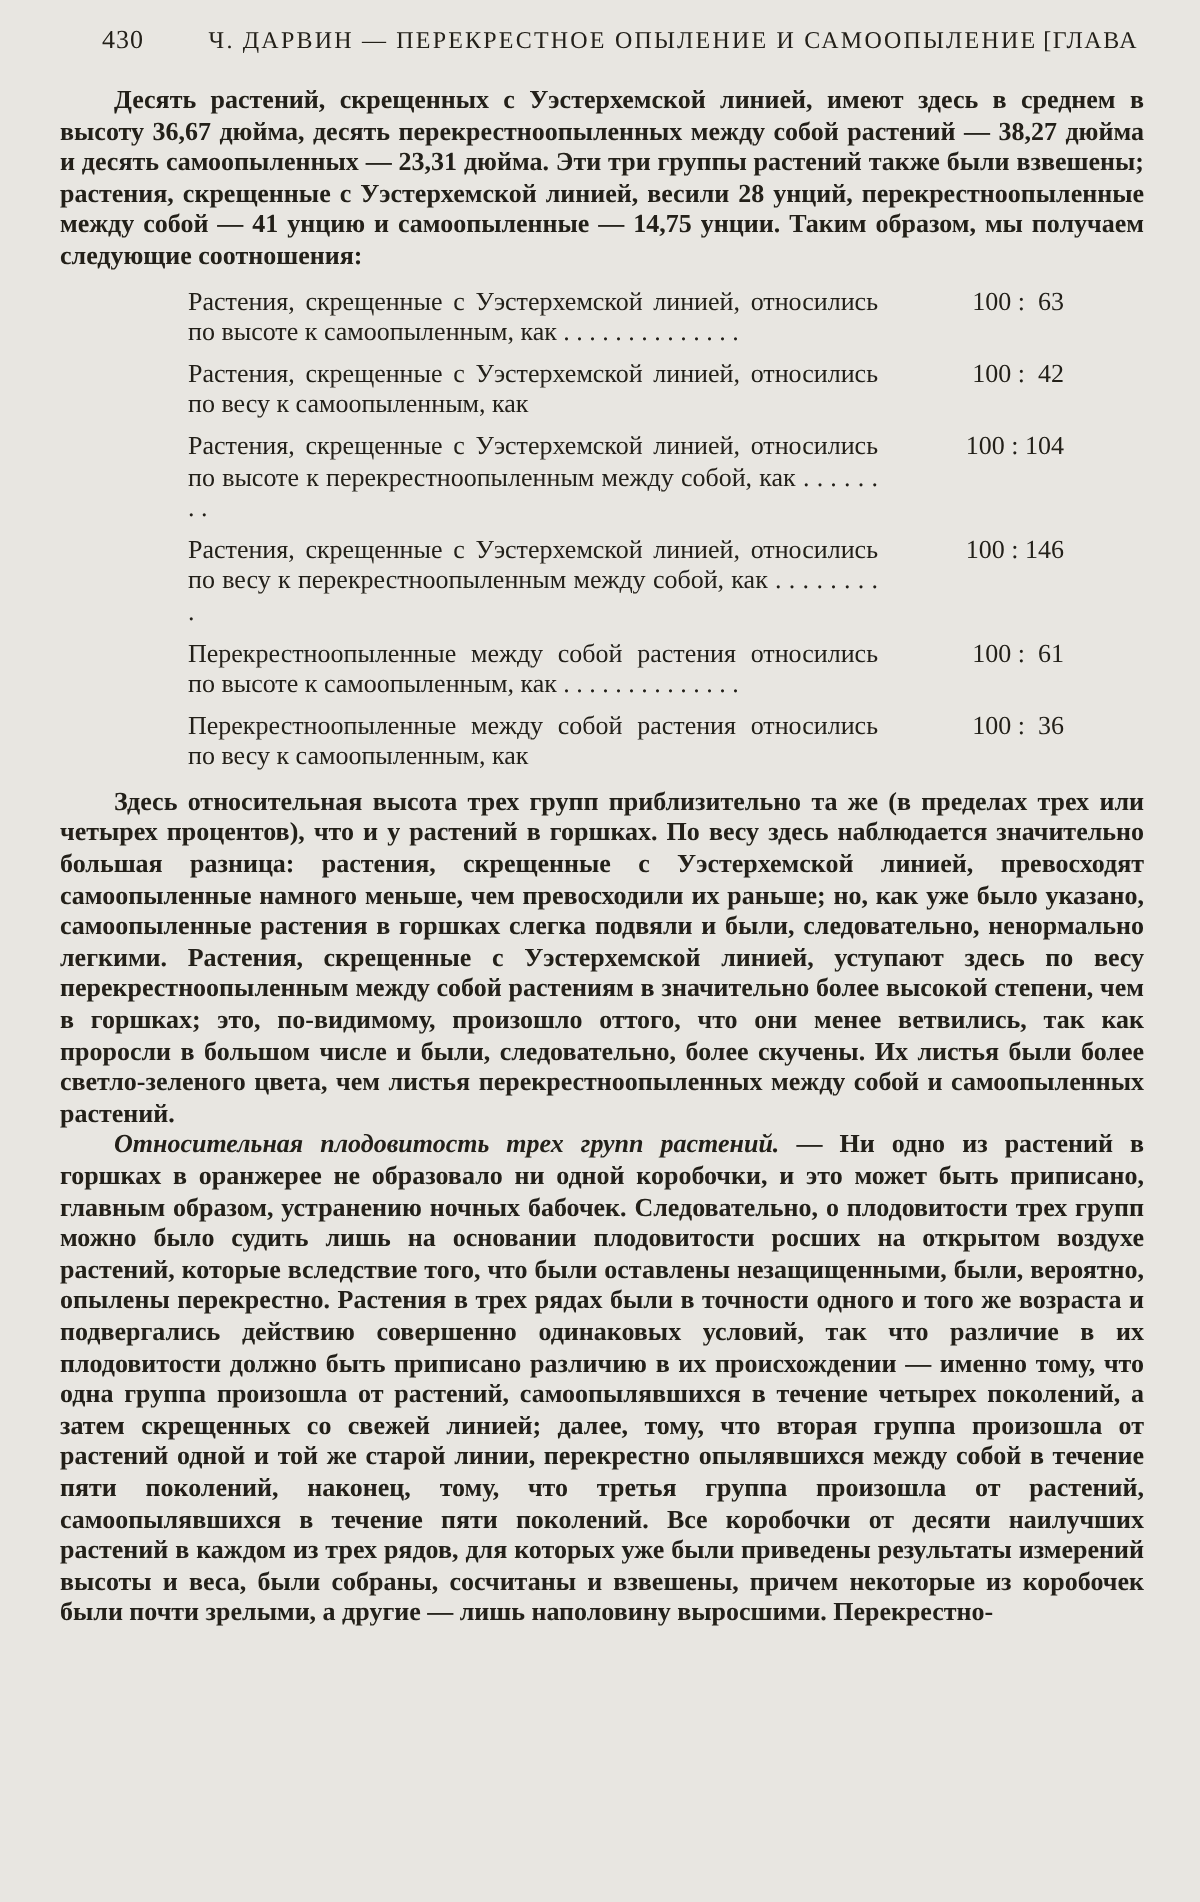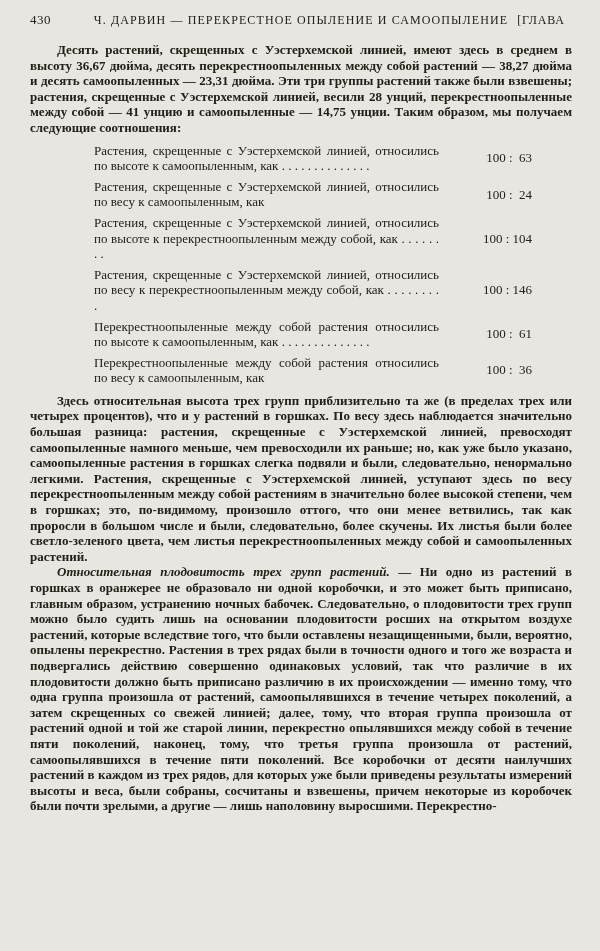--- a/index.html
+++ b/index.html
@@ -20,20 +20,21 @@
     box-sizing: border-box;
     padding: 13px 28px 10px 30px;
     overflow: hidden;
   }
   .page-header {
     display: flex;
     align-items: baseline;
     margin-bottom: 15px;
     font-size: 12px;
     line-height: 14px;
+    margin-left: 21px;
   }
   .page-number {
     width: 62px;
     font-size: 13px;
     letter-spacing: 0.5px;
   }
   .running-title {
     flex: 1;
     text-align: center;
     letter-spacing: 1.1px;
@@ -48,21 +49,21 @@
     margin: 0;
     text-align: justify;
     text-indent: 27px;
     font-weight: bold;
   }
   .ratio-table {
     margin: 7px 40px 7px 64px;
   }
   .ratio-row {
     display: flex;
-    align-items: center;
+    align-items: flex-start;
     margin-bottom: 5px;
     gap: 14px;
   }
   .ratio-label {
     width: 345px;
     text-align: justify;
   }
   .ratio-value {
     margin-left: auto;
     white-space: pre;
@@ -84,21 +85,21 @@
 
   <p class="body-par">Десять растений, скрещенных с Уэстерхемской линией, имеют здесь в среднем в высоту 36,67 дюйма, десять перекрестноопыленных между собой растений — 38,27 дюйма и десять самоопыленных — 23,31 дюйма. Эти три группы растений также были взвешены; растения, скрещенные с Уэстерхемской линией, весили 28 унций, перекрестноопыленные между собой — 41 унцию и самоопыленные — 14,75 унции. Таким образом, мы получаем следующие соотношения:</p>
 
   <div class="ratio-table">
     <div class="ratio-row">
       <span class="ratio-label">Растения, скрещенные с Уэстерхемской линией, относились по высоте к самоопыленным, как . . . . . . . . . . . . . .</span>
       <span class="ratio-value">100 :  63</span>
     </div>
     <div class="ratio-row">
       <span class="ratio-label">Растения, скрещенные с Уэстерхемской линией, относились по весу к самоопыленным, как</span>
-      <span class="ratio-value">100 :  24</span>
+      <span class="ratio-value">100 :  42</span>
     </div>
     <div class="ratio-row">
       <span class="ratio-label">Растения, скрещенные с Уэстерхемской линией, относились по высоте к перекрестноопыленным между собой, как . . . . . . . .</span>
       <span class="ratio-value">100 : 104</span>
     </div>
     <div class="ratio-row">
       <span class="ratio-label">Растения, скрещенные с Уэстерхемской линией, относились по весу к перекрестноопыленным между собой, как . . . . . . . . .</span>
       <span class="ratio-value">100 : 146</span>
     </div>
     <div class="ratio-row">

